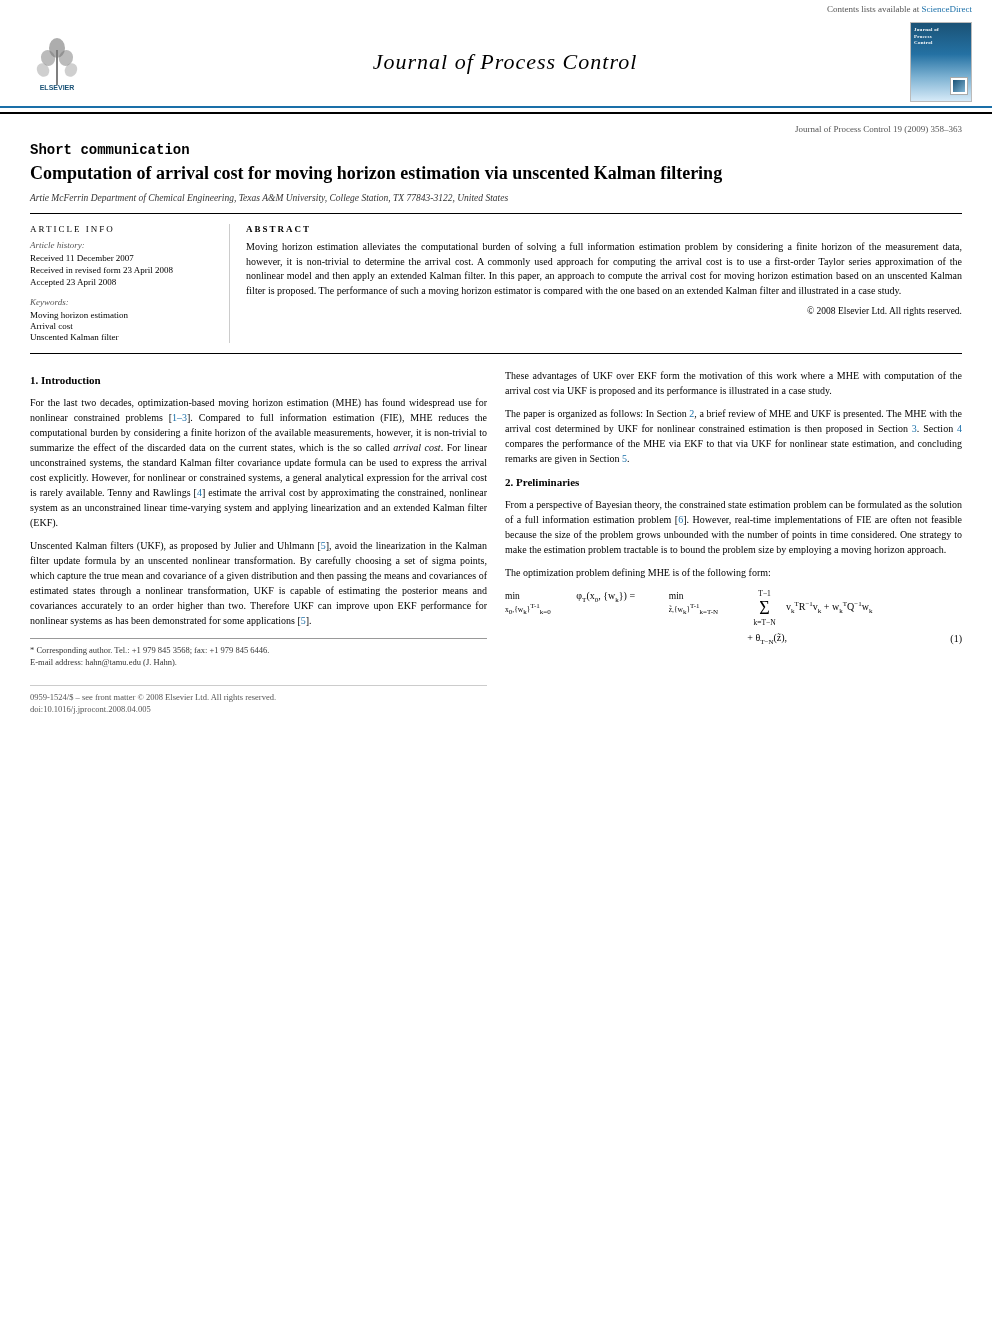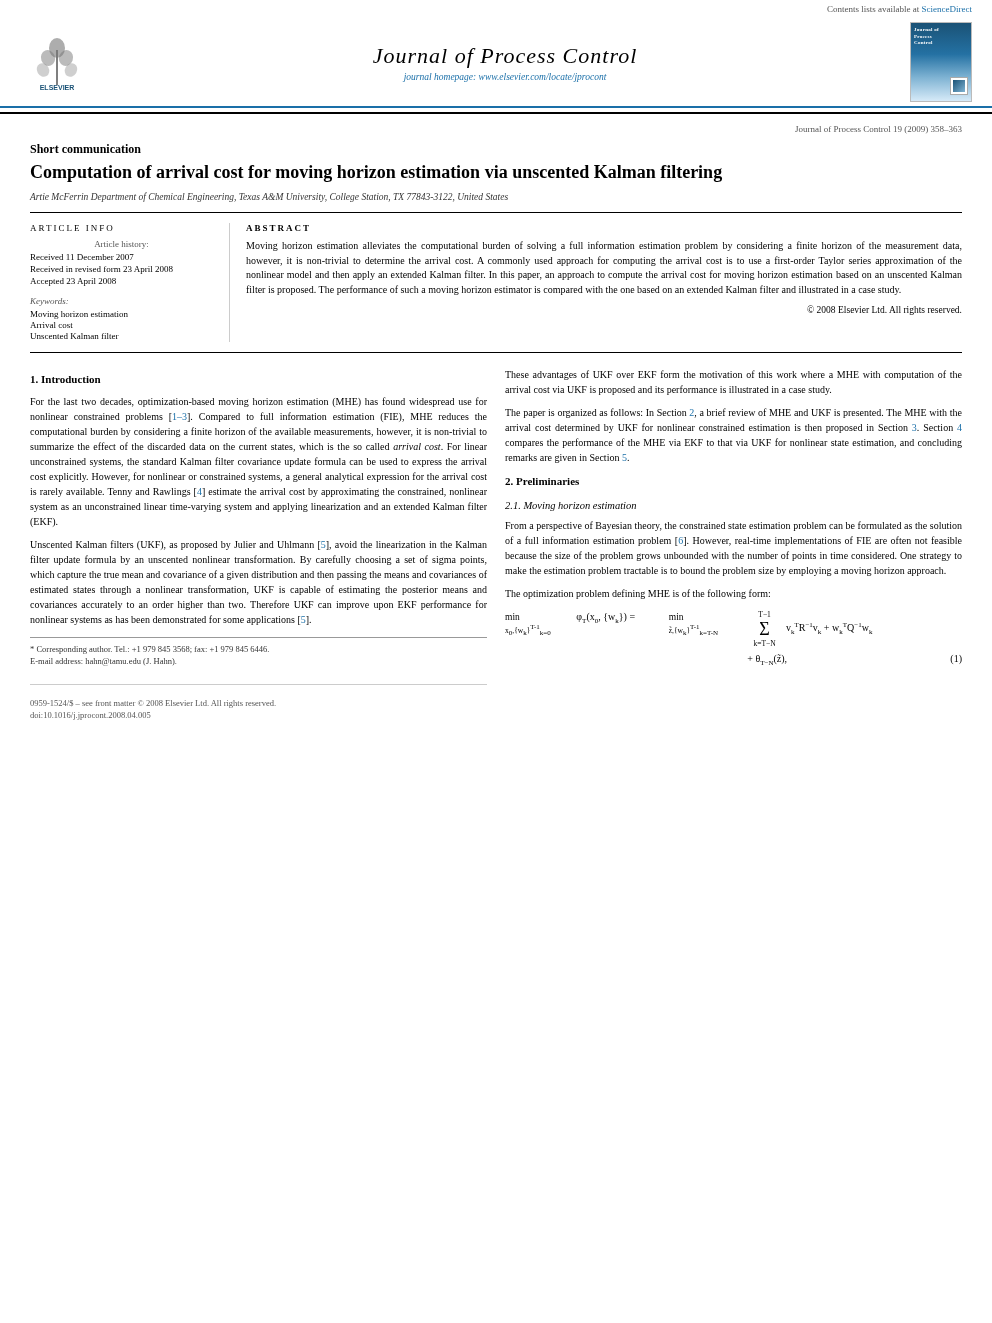--- a/index.html
+++ b/index.html
@@ -55,25 +55,26 @@
       font-size: 9.5px;
       color: #555;
       margin-top: 3px;
     }
     .journal-homepage a { color: #1a6fa8; text-decoration: none; }
     
     .article-body {
       padding: 10px 30px 20px 30px;
     }
     .article-type {
-      font-size: 12px;
+      font-size: 14px;
       font-weight: bold;
       color: #000;
       margin-bottom: 4px;
       margin-top: 8px;
+      font-family: Liberation Mono, monospace;
     }
     .article-title {
       font-size: 18px;
       font-weight: bold;
       color: #000;
       line-height: 1.3;
       margin-bottom: 8px;
     }
     .authors {
       font-size: 11px;
@@ -104,23 +105,23 @@
     .info-section-title {
       font-size: 9px;
       letter-spacing: 2px;
       text-transform: uppercase;
       color: #000;
       font-weight: normal;
       margin-bottom: 6px;
     }
     .info-label {
       font-size: 9px;
+      font-style: italic;
       color: #555;
       margin-bottom: 3px;
-      text-align: center;
     }
     .info-date {
       font-size: 9px;
       color: #000;
       margin-bottom: 2px;
     }
     .keywords-title {
       font-size: 9px;
       font-style: italic;
       color: #555;
@@ -198,21 +199,21 @@
     }
     .footnote-text {
       font-size: 8.5px;
       color: #333;
       line-height: 1.4;
     }
     
     .bottom-bar {
       border-top: 1px solid #ccc;
       margin-top: 16px;
-      padding-top: 12px;
+      padding-top: 5px;
       font-size: 8.5px;
       color: #555;
     }
     sup { font-size: 7px; }
     sub { font-size: 7px; }
     .sciencedirect-link { color: #1a6fa8; }
     .header-divider {
       border: none;
       border-top: 2px solid #1a6fa8;
       margin: 0 0 0 0;
@@ -275,23 +276,20 @@
           <ellipse cx="28" cy="28" rx="7" ry="8" fill="#777" opacity="0.5" transform="rotate(-20,28,28)"></ellipse>
           <ellipse cx="46" cy="28" rx="7" ry="8" fill="#777" opacity="0.5" transform="rotate(20,46,28)"></ellipse>
           <ellipse cx="23" cy="40" rx="6" ry="7" fill="#888" opacity="0.4" transform="rotate(-30,23,40)"></ellipse>
           <ellipse cx="51" cy="40" rx="6" ry="7" fill="#888" opacity="0.4" transform="rotate(30,51,40)"></ellipse>
           <text x="37" y="60" font-size="7" text-anchor="middle" font-family="Arial" font-weight="bold" fill="#1a5276">ELSEVIER</text>
         </svg>
       </div>
 
       <div class="journal-title-block">
         <div class="journal-title">Journal of Process Control</div>
-        <div class="journal-homepage">
-          <a href="#">journal homepage: www.elsevier.com/locate/jprocont</a>
-        </div>
       </div>
 
       <div class="cover-wrap">
         <div class="cover-title-line">Journal of</div>
         <div class="cover-title-line">Process</div>
         <div class="cover-title-line">Control</div>
         <div class="cover-badge">
           <div class="cover-badge-inner"></div>
         </div>
       </div>
@@ -361,24 +359,20 @@
         </div>
         <div class="body-para">
           The paper is organized as follows: In Section <a href="#" class="ref-link">2</a>, a brief review of MHE and UKF is presented. The MHE with the arrival cost determined by UKF for nonlinear constrained estimation is then proposed in Section <a href="#" class="ref-link">3</a>. Section <a href="#" class="ref-link">4</a> compares the performance of the MHE via EKF to that via UKF for nonlinear state estimation, and concluding remarks are given in Section <a href="#" class="ref-link">5</a>.
         </div>
 
         <div class="section-heading">
           <span>2.</span>
           <span>Preliminaries</span>
         </div>
 
-        <div class="subsection-heading">
-          <span>2.1.</span>
-          <span>Moving horizon estimation</span>
-        </div>
 
         <div class="body-para">
           From a perspective of Bayesian theory, the constrained state estimation problem can be formulated as the solution of a full information estimation problem [<a href="#" class="ref-link">6</a>]. However, real-time implementations of FIE are often not feasible because the size of the problem grows unbounded with the number of points in time considered. One strategy to make the estimation problem tractable is to bound the problem size by employing a moving horizon approach.
         </div>
 
         <div class="body-para">The optimization problem defining MHE is of the following form:</div>
 
         <div style="margin: 8px 0 6px 0; font-size:10.5px; position:relative;">
           <table style="width:100%; font-size:10px; border-collapse:collapse; font-family:'Times New Roman',serif;">
             <tbody>

